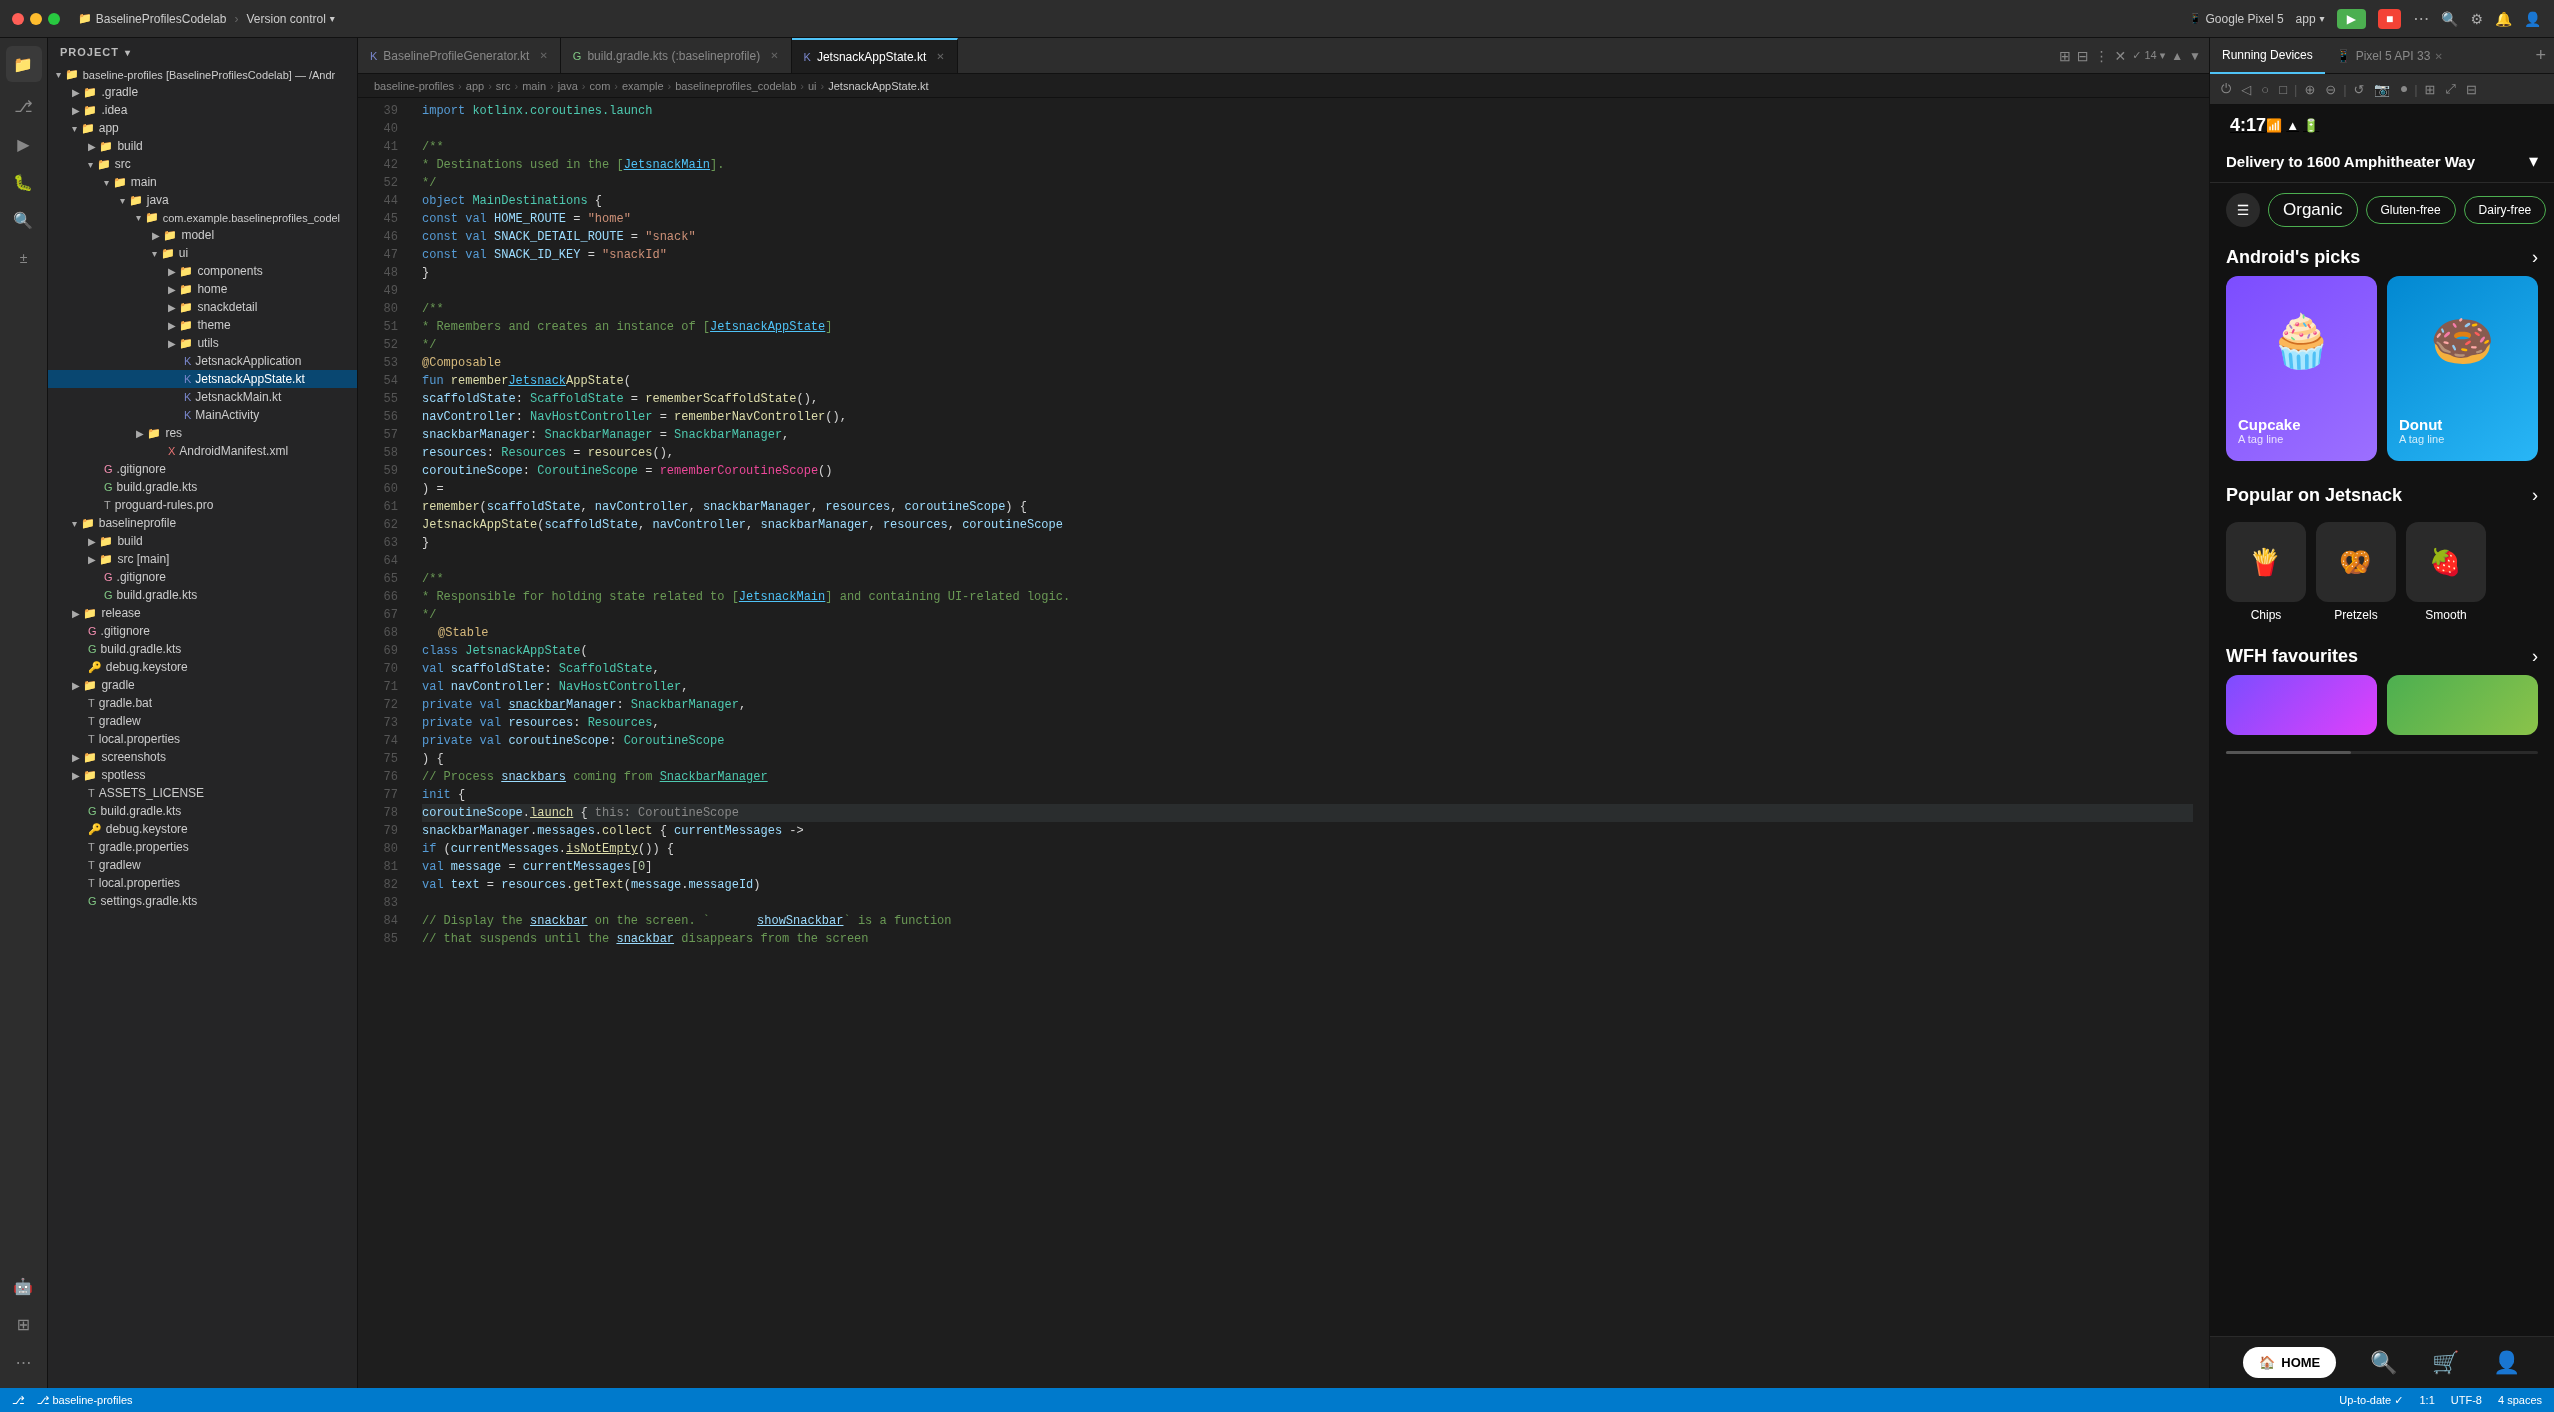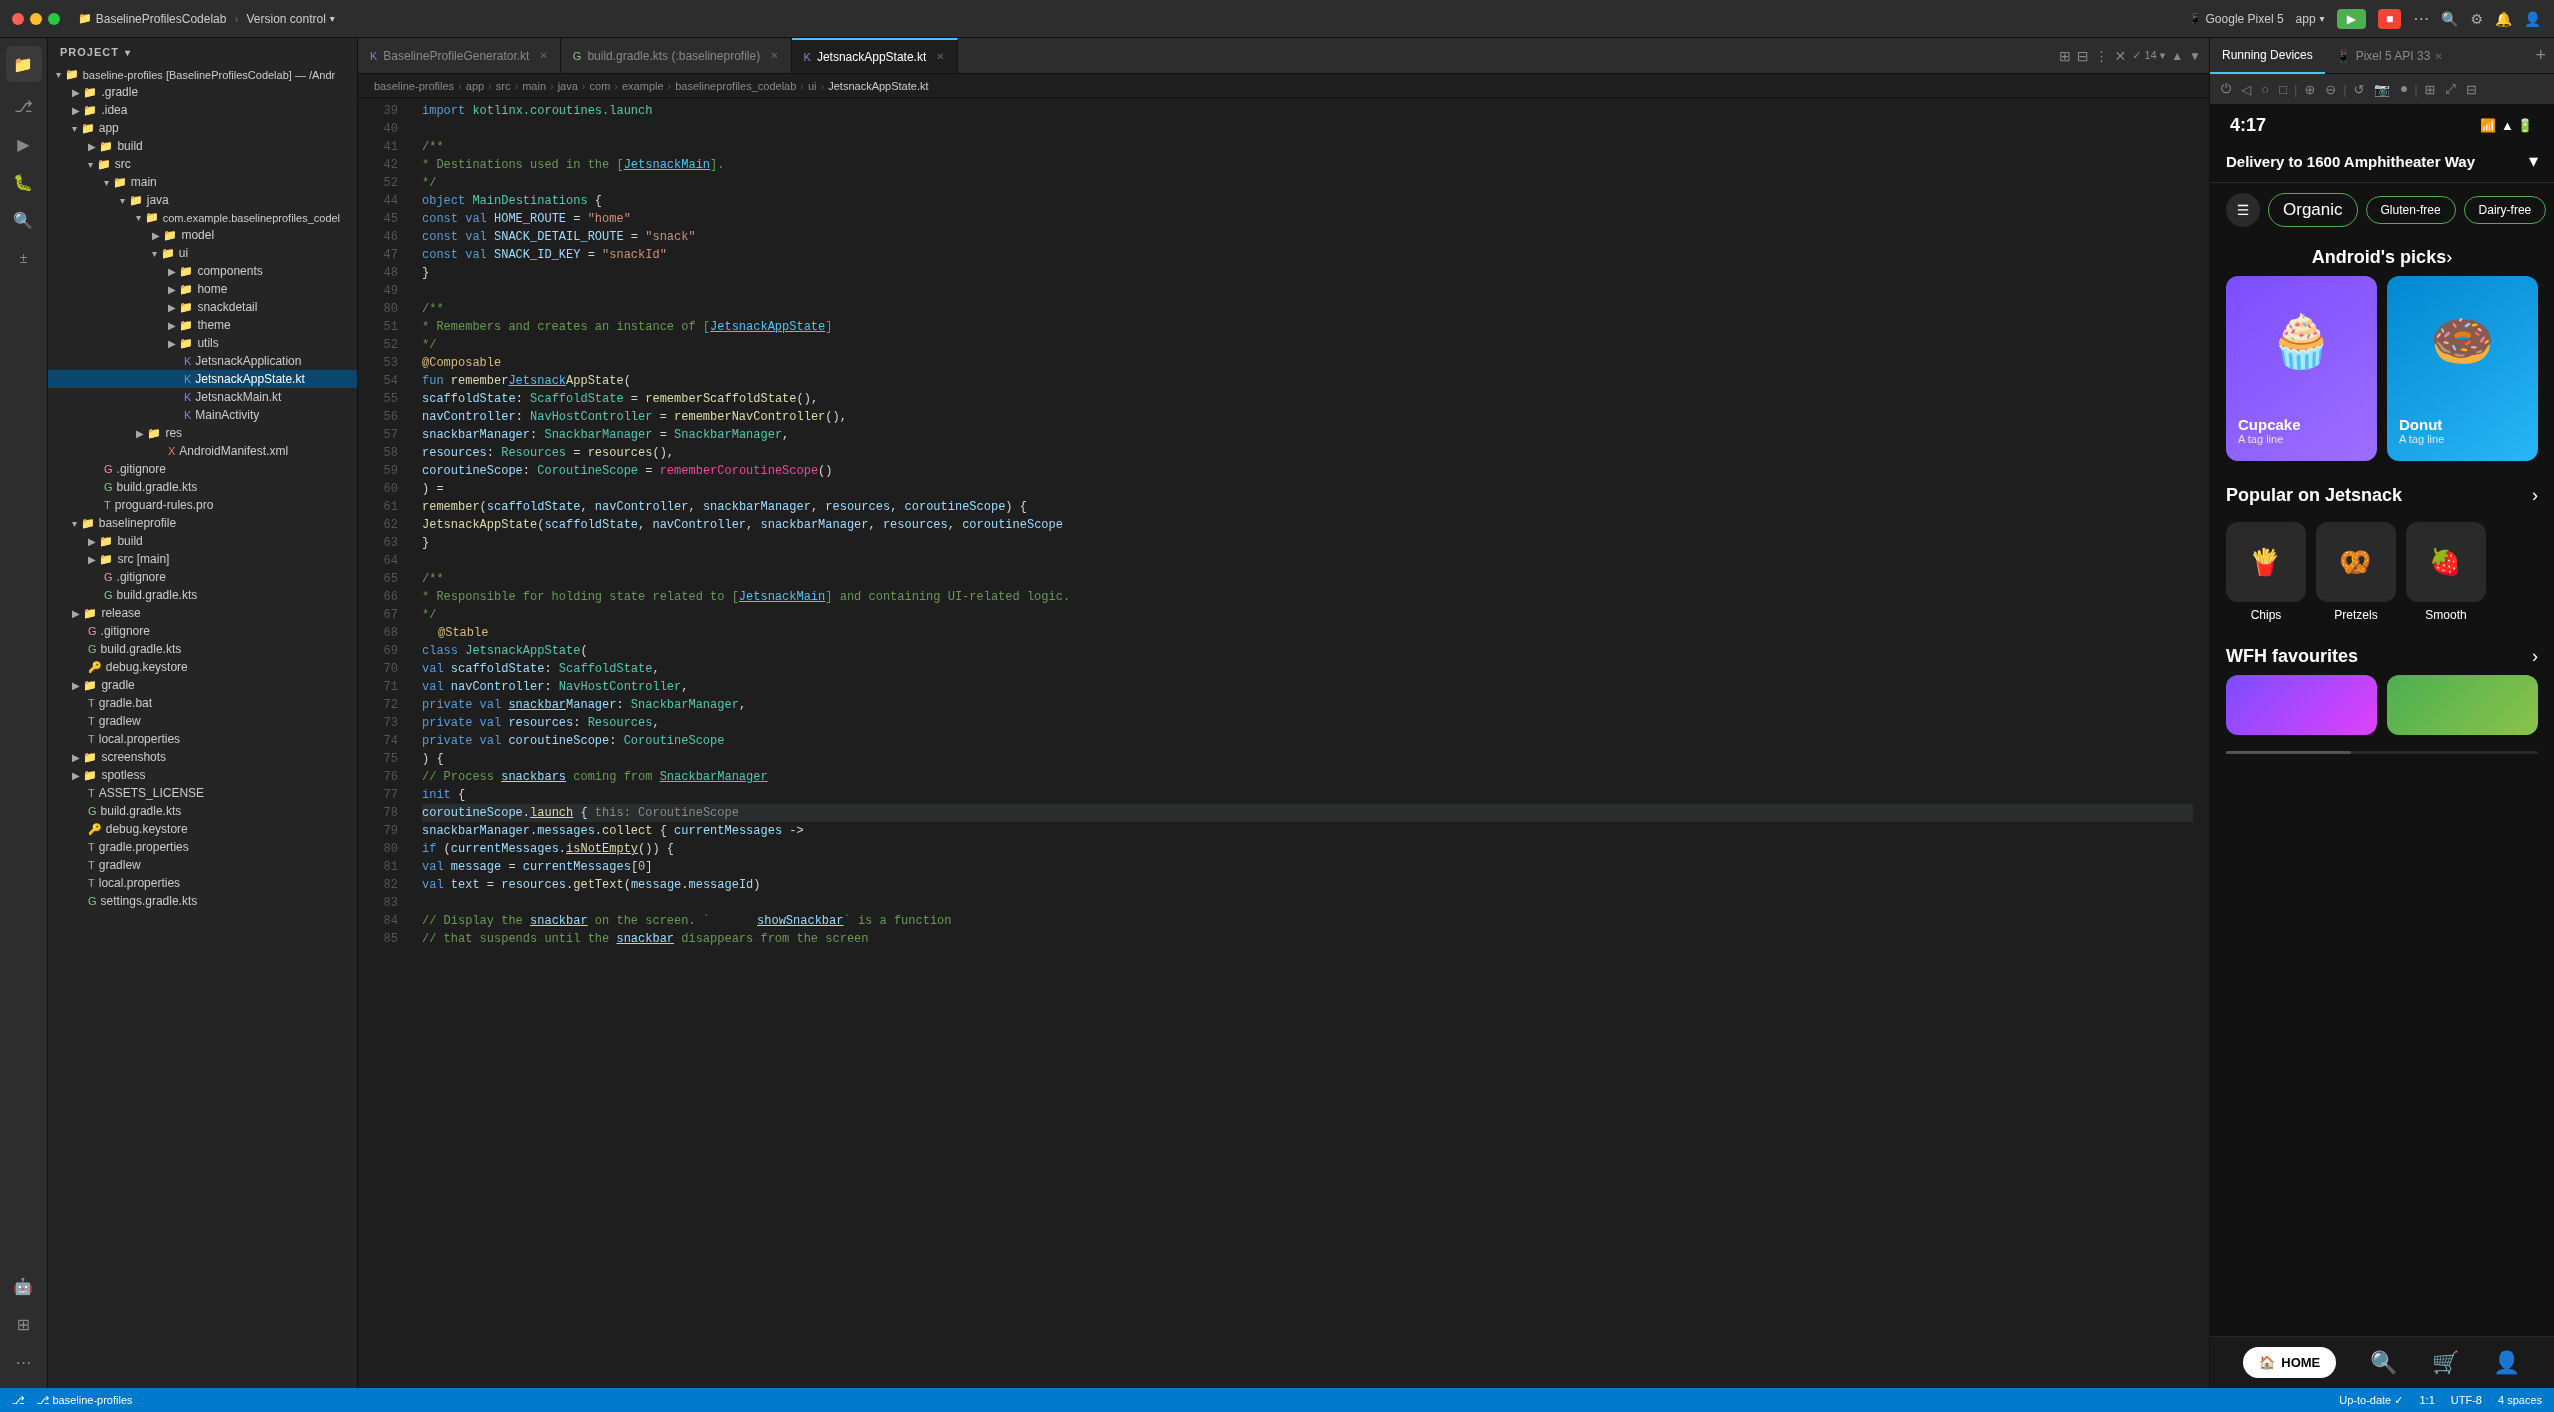--- a/index.html
+++ b/index.html
@@ -487,42 +487,42 @@
       <span style="color:#888;font-size:13px;cursor:pointer;padding:3px;">📷</span>
       <span style="color:#888;font-size:13px;cursor:pointer;padding:3px;">⏺</span>
       <span style="color:#555;font-size:13px;">|</span>
       <span style="color:#888;font-size:13px;cursor:pointer;padding:3px;">⊞</span>
       <span style="color:#888;font-size:13px;cursor:pointer;padding:3px;">⤢</span>
       <span style="color:#888;font-size:13px;cursor:pointer;padding:3px;">⊟</span>
     </div>
 
     <div style="flex:1;overflow-y:auto;background:#121212;">
 
-      <div style="display:flex;align-items:center;justify-content:space-between;padding:10px 20px 4px;">
+      <div style="display:flex;align-items:center;justify-content:flex-start;padding:10px 20px 4px;text-decoration:underline;">
         <span style="color:#fff;font-size:18px;font-weight:700;">4:17</span>
         <div style="display:flex;gap:4px;align-items:center;color:#fff;font-size:13px;">
           <span>📶</span>
           <span>▲</span>
           <span>🔋</span>
         </div>
       </div>
 
       <div style="display:flex;align-items:center;justify-content:space-between;padding:10px 16px;border-bottom:1px solid #2a2a2a;">
         <span style="color:#fff;font-size:15px;font-weight:600;">Delivery to 1600 Amphitheater Way</span>
         <span style="color:#fff;font-size:18px;cursor:pointer;">▾</span>
       </div>
 
       <div style="display:flex;gap:8px;padding:10px 16px;align-items:center;overflow-x:auto;">
         <div style="width:34px;height:34px;border-radius:50%;background:#2a2a2a;display:flex;align-items:center;justify-content:center;color:#fff;font-size:14px;cursor:pointer;flex-shrink:0;">☰</div>
         <div style="padding:6px 14px;border-radius:20px;border:1.5px solid #4caf50;color:#fff;font-size:17px;white-space:nowrap;cursor:pointer;background:transparent;">Organic</div>
         <div style="padding:6px 14px;border-radius:20px;border:1.5px solid #4caf50;color:#fff;font-size:12px;white-space:nowrap;cursor:pointer;background:transparent;">Gluten-free</div>
         <div style="padding:6px 14px;border-radius:20px;border:1.5px solid #4caf50;color:#fff;font-size:12px;white-space:nowrap;cursor:pointer;background:transparent;">Dairy-free</div>
       </div>
 
-      <div style="display:flex;align-items:center;justify-content:center;padding:10px 16px 8px;">
+      <div style="display:flex;align-items:center;justify-content:space-between;padding:10px 16px 8px;">
         <span style="color:#fff;font-size:18px;font-weight:700;">Android's picks</span>
         <span style="color:#fff;font-size:18px;cursor:pointer;">›</span>
       </div>
 
       <div style="display:flex;gap:10px;padding:0 16px 16px;">
 
         <div style="flex:1;border-radius:12px;overflow:hidden;position:relative;min-height:185px;background:linear-gradient(145deg, #7c4dff 0%, #9c6fff 100%);cursor:pointer;">
           <div style="width:100%;height:130px;display:flex;align-items:center;justify-content:center;font-size:52px;">🧁</div>
           <div style="padding:10px 12px 12px;">
             <div style="color:#fff;font-size:15px;font-weight:700;">Cupcake</div>

